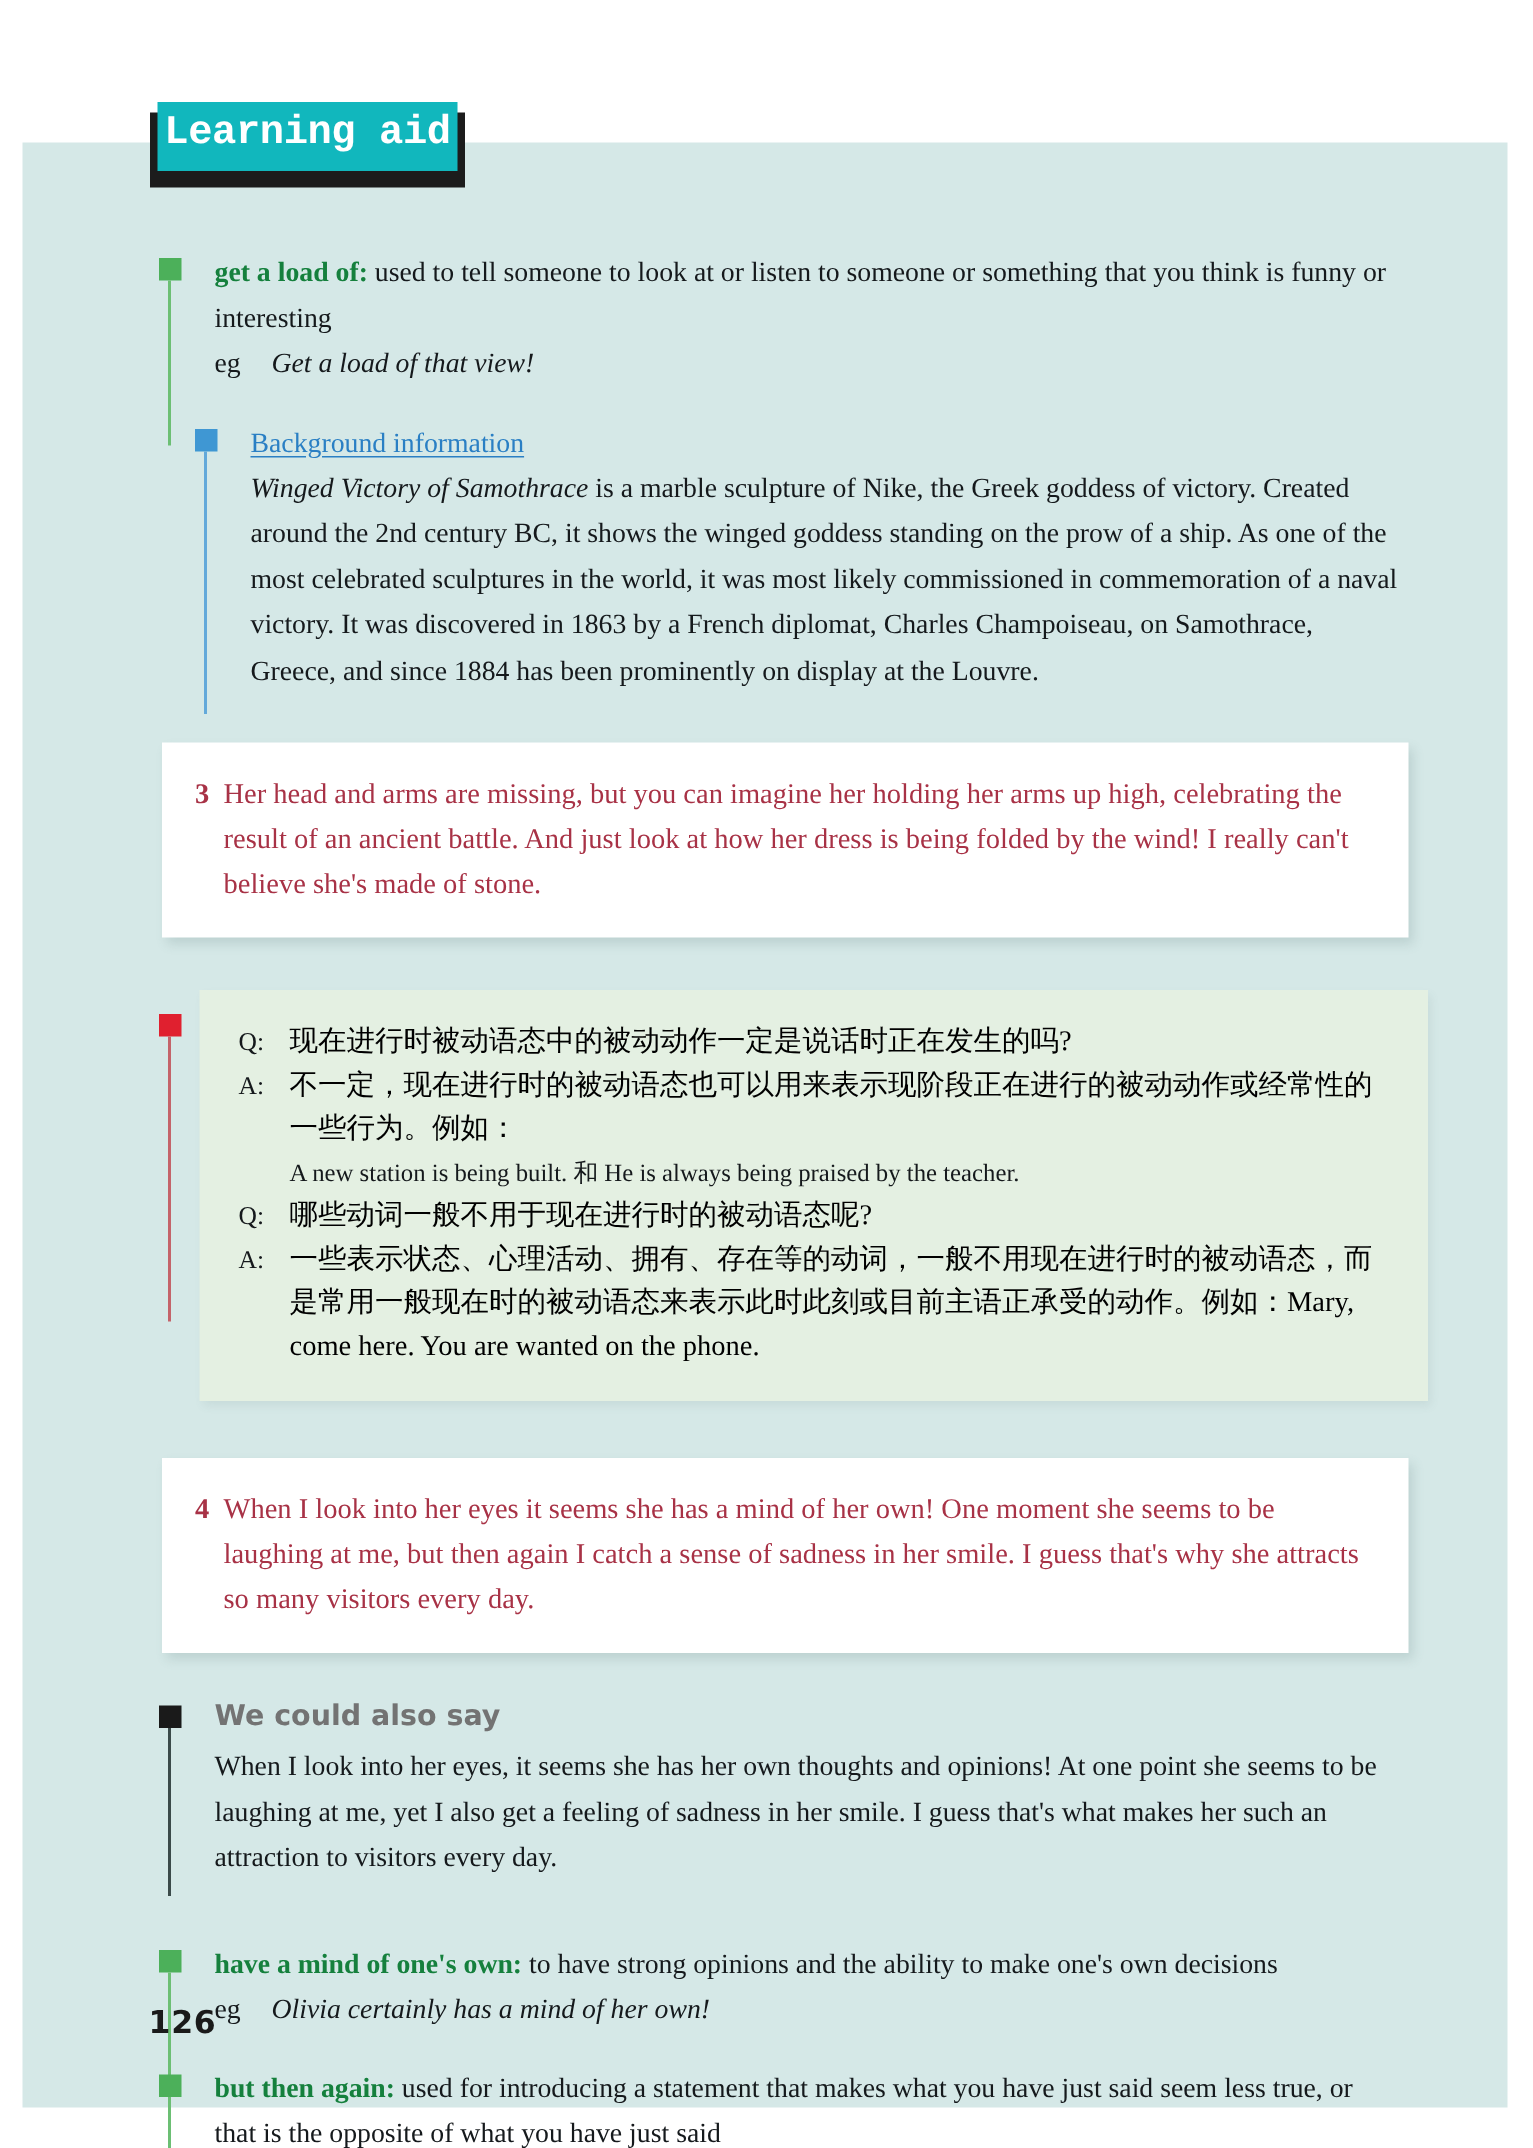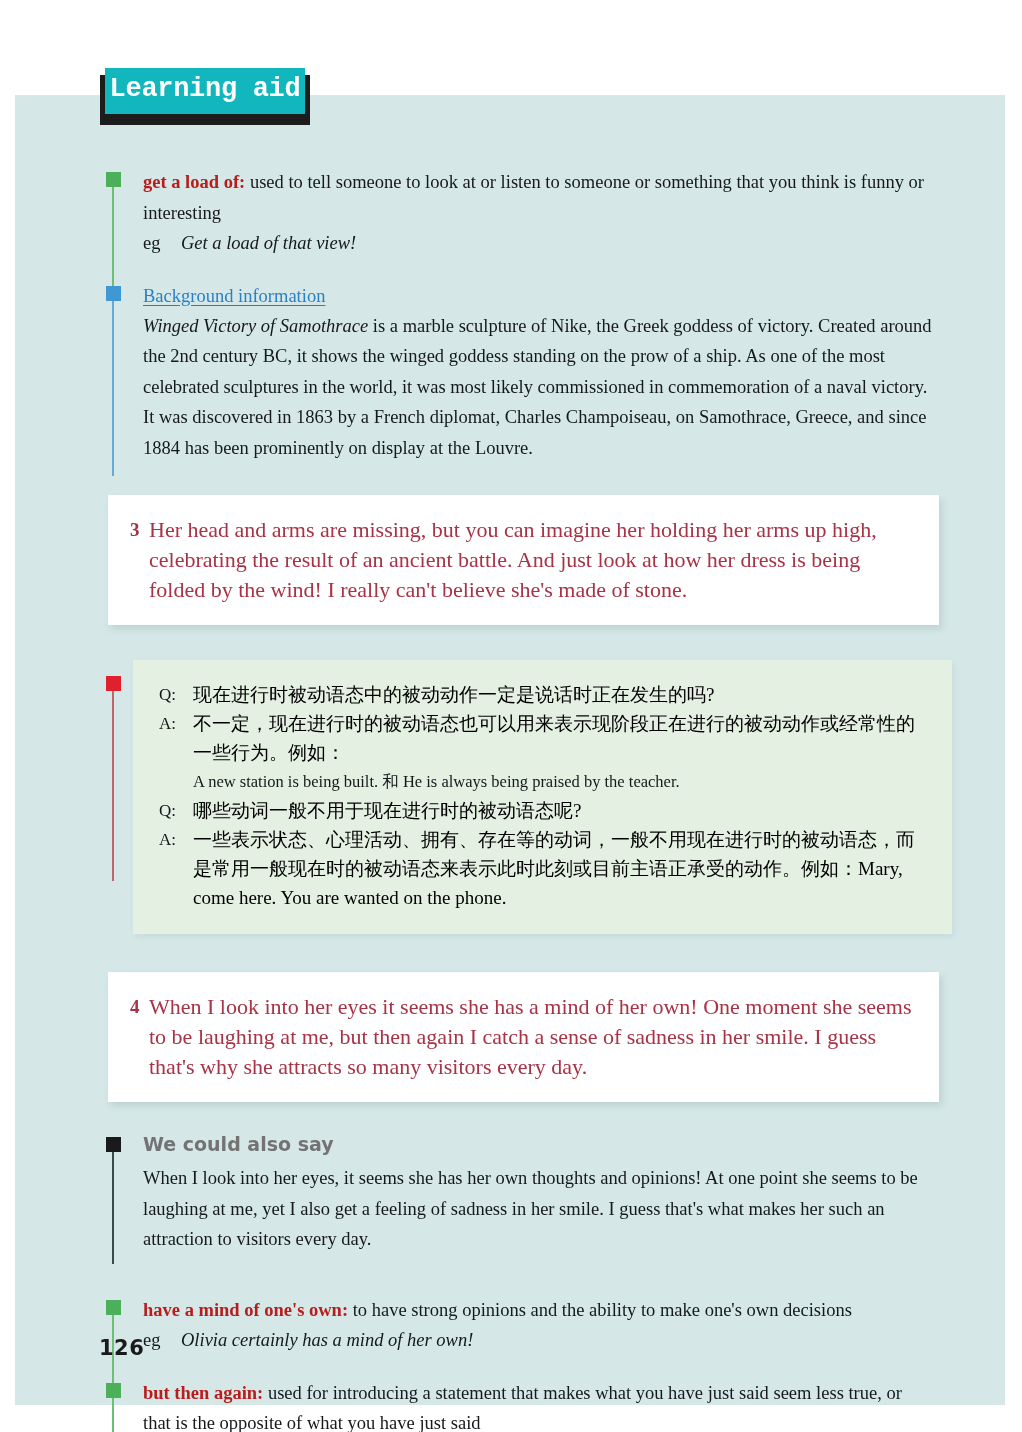--- a/index.html
+++ b/index.html
@@ -72,21 +72,21 @@
   .rule.black{ background:#3b4a4a; }
 
   
   .body-text{
     font-size:18.5px;
     line-height:30.5px;
     color:#15191c;
     text-align:left;
   }
   .headword{
-    color:#b91c1c;
+    color:#15803d;
     font-weight:bold;
   }
   .bg-title{
     color:#2a7fc4;
     font-size:18.5px;
     line-height:30px;
     text-decoration:underline;
     text-underline-offset:3px;
   }
   .eg-line{
@@ -106,21 +106,21 @@
     box-shadow:3px 4px 7px rgba(80,110,110,0.18);
     padding:20px 26px 20px 0;
   }
   .card-row{ display:flex; padding-left:22px; }
   .card-num{
     flex:0 0 19px; width:19px;
     font-size:19px; font-weight:bold;
     line-height:30px; color:#a83246;
   }
   .card-text{
-    font-size:22px; line-height:30px;
+    font-size:19px; line-height:30px;
     color:#a83246;
   }
 
   
   .qa-wrap{ position:relative; }
   .qa-box{
     margin-left:118px;
     width:795px;
     background:#e4f0e2;
     padding:20px 24px 22px 0;
@@ -176,21 +176,21 @@
         <span class="rule green" style="height:110px;"></span>
         <div class="body-text">
           <span class="headword">get a load of:</span><span> used to tell someone to look at or listen to someone or something that you think is funny or interesting</span>
         </div>
         <div class="eg-line">
           <span class="eg-tag">eg</span>
           <span class="eg-text">Get a load of that view!</span>
         </div>
       </div>
 
-      <div class="block" style="margin-top:22px;">
+      <div class="block" style="margin-top:22px;margin-left:24px;">
         <span class="marker blue"></span>
         <span class="rule blue" style="height:175px;"></span>
         <div class="bg-title">Background information</div>
         <div class="body-text">
           <span class="italic">Winged Victory of Samothrace</span><span> is a marble sculpture of Nike, the Greek goddess of victory. Created around the 2nd century BC, it shows the winged goddess standing on the prow of a ship. As one of the most celebrated sculptures in the world, it was most likely commissioned in commemoration of a naval victory. It was discovered in 1863 by a French diplomat, Charles Champoiseau, on Samothrace, Greece, and since 1884 has been prominently on display at the Louvre.</span>
         </div>
       </div>
 
       <div class="card" style="margin-top:32px;">
         <div class="card-row">

